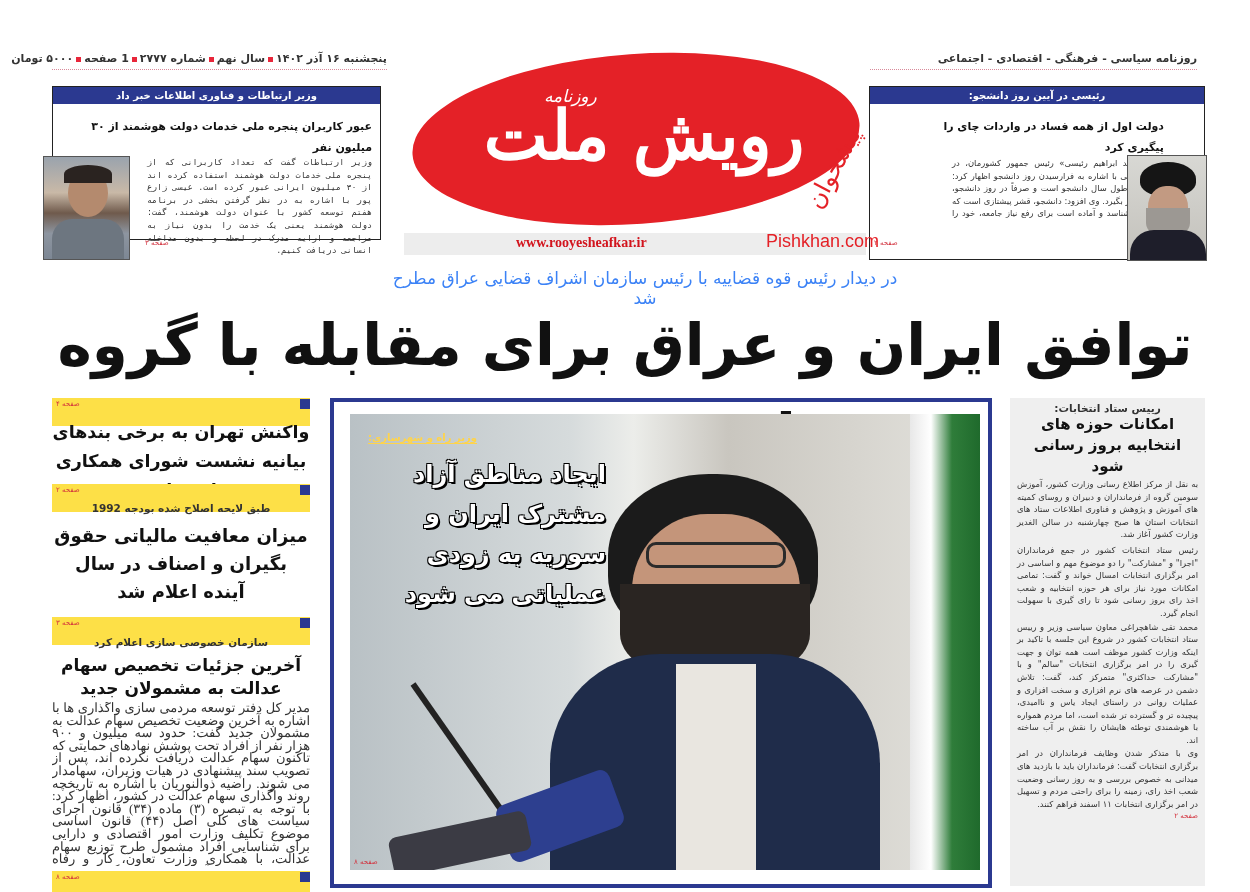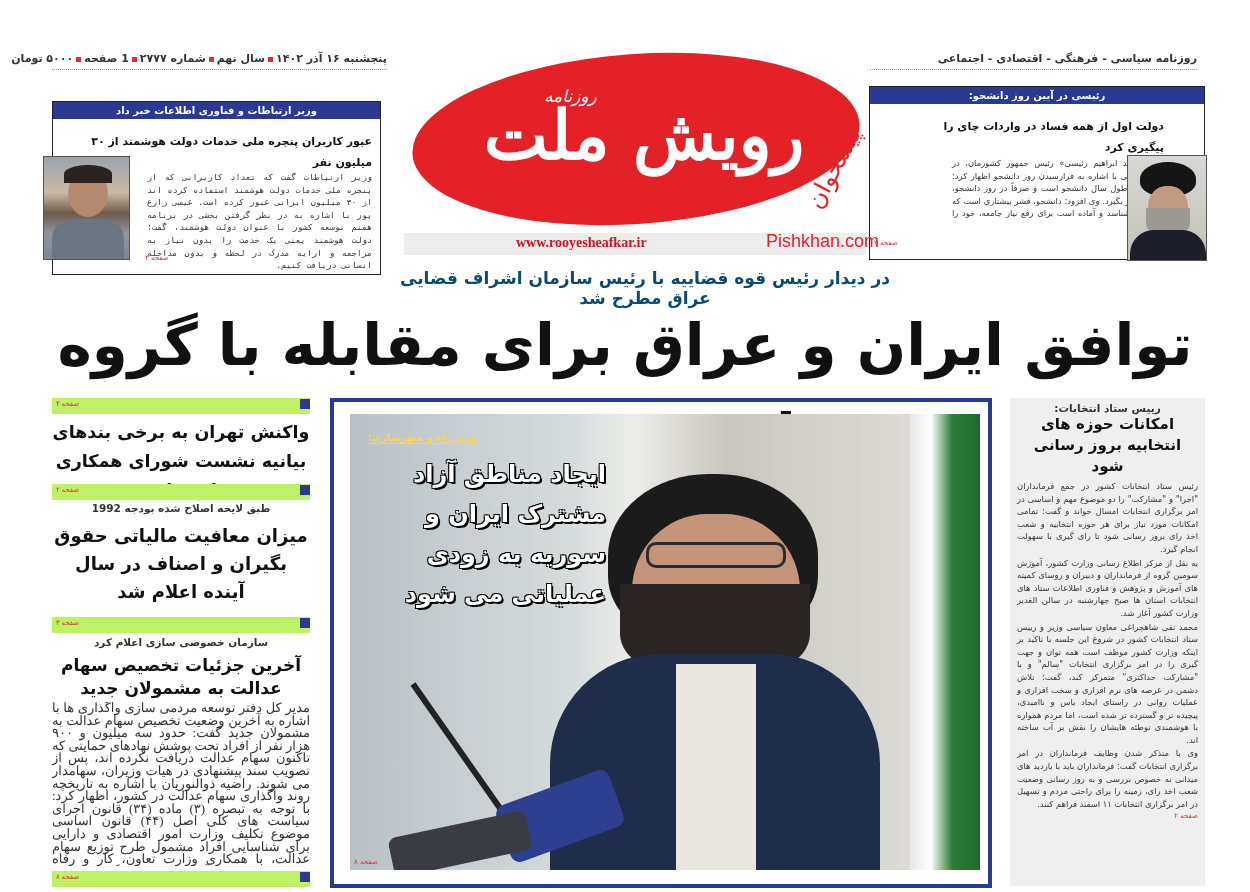--- a/index.html
+++ b/index.html
@@ -25,25 +25,25 @@
   
   .logo-wrap { left: 404px; top: 44px; width: 462px; height: 190px; }
   .logo-oval { position: absolute; left: 8px; top: 10px; width: 448px; height: 170px; background: #e42127; border-radius: 50%; transform: rotate(-4deg); }
   .logo-name { position: absolute; left: 70px; top: 36px; width: 340px; text-align: center; font-size: 68px; font-weight: 900; color: #ffffff; line-height: 110px; font-family: "DejaVu Serif", serif; letter-spacing: -2px; }
   .logo-small { position: absolute; left: 140px; top: 42px; font-size: 17px; color: #fff; font-style: italic; font-family: "DejaVu Serif", serif; }
   .pishkhan-fa { position: absolute; left: 386px; top: 110px; font-size: 24px; color: #e42127; font-family: "DejaVu Serif", serif; transform: rotate(-62deg); transform-origin: center; }
   .url-bar { left: 404px; top: 233px; width: 462px; height: 22px; background: #ededed; }
   .url-site { left: 516px; top: 235px; font-size: 14px; font-weight: bold; color: #d2141d; font-family: "Liberation Serif", serif; direction: ltr; }
   .url-pish { left: 766px; top: 231px; font-size: 18px; color: #e42127; font-family: "Liberation Sans", sans-serif; direction: ltr; }
 
-  .subhead { left: 380px; top: 268px; width: 530px; text-align: center; font-size: 17px; font-weight: bold; color: #0c4a6e; }
+  .subhead { left: 380px; top: 268px; width: 530px; text-align: center; font-size: 17px; font-weight: normal; color: #3b82f6; }
   .headline { left: 50px; top: 300px; width: 1150px; text-align: center; font-size: 58px; font-weight: 900; color: #111; line-height: 90px; letter-spacing: -1px; }
 
   
-  .sec-bar { position: absolute; height: 16px; background: #bef264; font-family: Liberation Serif, serif; }
+  .sec-bar { position: absolute; height: 28px; background: #fde047; }
   .sec-bar .blue { position: absolute; right: 0; top: 1px; width: 10px; height: 10px; background: #2b3990; }
   .sec-bar .pg { position: absolute; left: 4px; top: 0; font-size: 7px; color: #d2303c; line-height: 12px; }
   .lh { position: absolute; text-align: center; font-weight: 900; color: #111; }
   .lkicker { position: absolute; text-align: center; font-size: 10.5px; font-weight: bold; color: #333; }
   .lbody { position: absolute; font-size: 13px; line-height: 12.6px; color: #333; text-align: justify; font-family: Liberation Serif, serif; }
 
   
   .photo-frame { left: 330px; top: 398px; width: 662px; height: 490px; border: 4px solid #2b3990; padding: 12px 12px 12px 12px; }
   .photo-inner { position: absolute; left: 16px; top: 14px; width: 630px; height: 456px; overflow: hidden; background: linear-gradient(90deg, #b9c1c5 0%, #d6dbdc 35%, #ecedea 45%, #c9c6bf 60%, #e4e3de 100%); }
   .photo-caption-kicker { position: absolute; left: 18px; top: 18px; font-size: 10px; font-weight: bold; color: #ffd44a; border-bottom: 1.5px solid #ffd44a; }
@@ -57,21 +57,21 @@
   .rbody { font-size: 8.4px; line-height: 12.6px; color: #333; text-align: justify; margin-top: 3px; }
 </style>
 </head>
 <body>
 
 <div class="abs dateline">
   <span>پنجشنبه ۱۶ آذر ۱۴۰۲</span><span class="sq"></span><span>سال نهم</span><span class="sq"></span><span>شماره ۲۷۷۷</span><span class="sq"></span><span>1 صفحه</span><span class="sq"></span><span>۵۰۰۰ تومان</span>
 </div>
 <div class="abs typeline">روزنامه سیاسی - فرهنگی - اقتصادی - اجتماعی</div>
 
-<div class="abs sidebox" style="left:52px; top:101px; width:329px; height:174px;">
+<div class="abs sidebox" style="left:52px; top:86px; width:329px; height:154px;">
   <div class="sidebox-bar">وزیر ارتباطات و فناوری اطلاعات خبر داد</div>
   <h2 style="padding:0 8px;">عبور کاربران پنجره ملی خدمات دولت هوشمند از ۳۰ میلیون نفر</h2>
   <p style="position:absolute; right:8px; top:70px; width:225px;font-family:Liberation Mono, monospace;">وزیر ارتباطات گفت که تعداد کاربرانی که از پنجره ملی خدمات دولت هوشمند استفاده کرده اند از ۳۰ میلیون ایرانی عبور کرده است. عیسی زارع پور با اشاره به در نظر گرفتن بخشی در برنامه هفتم توسعه کشور با عنوان دولت هوشمند، گفت: دولت هوشمند یعنی یک خدمت را بدون نیاز به مراجعه و ارایه مدرک در لحظه و بدون مداخله انسانی دریافت کنیم.</p>
   <span class="page-ref abs" style="left:92px; top:152px;">صفحه ۳</span>
 </div>
 <div class="photo" style="left:43px; top:156px; width:87px; height:104px; background: linear-gradient(180deg,#9aa3ad 0%,#c9b9a7 35%,#6f5a4c 55%,#8d95a0 75%,#7d8794 100%);">
   <div style="position:absolute; left:24px; top:12px; width:40px; height:48px; border-radius:50%; background:#b48a6e;"></div>
   <div style="position:absolute; left:20px; top:8px; width:48px; height:18px; border-radius:50% 50% 0 0; background:#2a2320;"></div>
   <div style="position:absolute; left:8px; top:62px; width:72px; height:42px; background:#6d7680; border-radius:20px 20px 0 0;"></div>
 </div>
@@ -146,18 +146,18 @@
 
     <div class="photo-caption-kicker">وزیر راه و شهرسازی:</div>
     <div class="photo-caption">ایجاد مناطق آزاد مشترک ایران و سوریه به زودی عملیاتی می شود</div>
     <div class="photo-pg">صفحه ۸</div>
   </div>
 </div>
 
 <div class="abs rcol">
   <div class="rkicker">رییس ستاد انتخابات:</div>
   <div class="rh">امکانات حوزه های انتخابیه بروز رسانی شود</div>
+  <div class="rbody" style="margin-top:1px;">به نقل از مرکز اطلاع رسانی وزارت کشور، آموزش سومین گروه از فرمانداران و دبیران و روسای کمیته های آموزش و پژوهش و فناوری اطلاعات ستاد های انتخابات استان ها صبح چهارشنبه در سالن الغدیر وزارت کشور آغاز شد.</div>
   <div class="rbody">رئیس ستاد انتخابات کشور در جمع فرمانداران "اجرا" و "مشارکت" را دو موضوع مهم و اساسی در امر برگزاری انتخابات امسال خواند و گفت: تمامی امکانات مورد نیاز برای هر حوزه انتخابیه و شعب اخذ رای بروز رسانی شود تا رای گیری با سهولت انجام گیرد.</div>
-  <div class="rbody" style="margin-top:1px;">به نقل از مرکز اطلاع رسانی وزارت کشور، آموزش سومین گروه از فرمانداران و دبیران و روسای کمیته های آموزش و پژوهش و فناوری اطلاعات ستاد های انتخابات استان ها صبح چهارشنبه در سالن الغدیر وزارت کشور آغاز شد.</div>
   <div class="rbody" style="margin-top:1px;">محمد تقی شاهچراغی معاون سیاسی وزیر و رییس ستاد انتخابات کشور در شروع این جلسه با تاکید بر اینکه وزارت کشور موظف است همه توان و جهت گیری را در امر برگزاری انتخابات "سالم" و با "مشارکت حداکثری" متمرکز کند، گفت: تلاش دشمن در عرصه های نرم افزاری و سخت افزاری و عملیات روانی در راستای ایجاد یاس و ناامیدی، پیچیده تر و گسترده تر شده است، اما مردم همواره با هوشمندی توطئه هایشان را نقش بر آب ساخته اند.</div>
   <div class="rbody" style="margin-top:1px;">وی با متذکر شدن وظایف فرمانداران در امر برگزاری انتخابات گفت: فرمانداران باید با بازدید های میدانی به خصوص بررسی و به روز رسانی وضعیت شعب اخذ رای، زمینه را برای راحتی مردم و تسهیل در امر برگزاری انتخابات ۱۱ اسفند فراهم کنند.</div>
   <div class="page-ref" style="text-align:right; margin-top:2px;">صفحه ۲</div>
 </div>
 
 </body></html>

